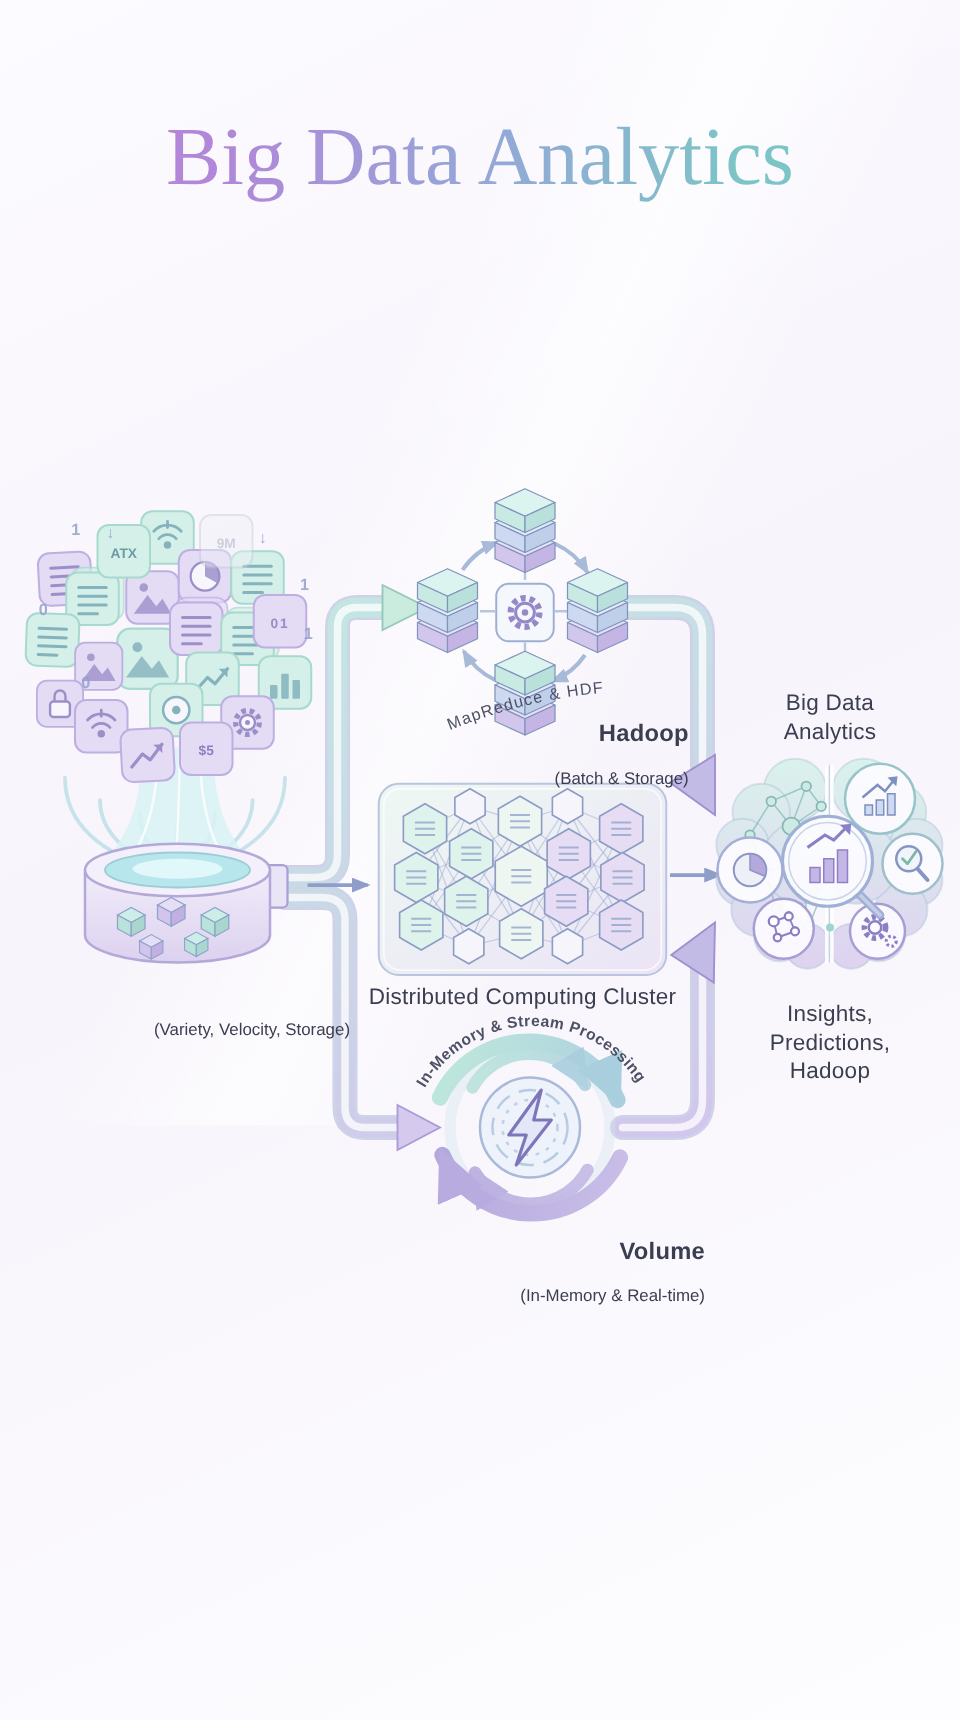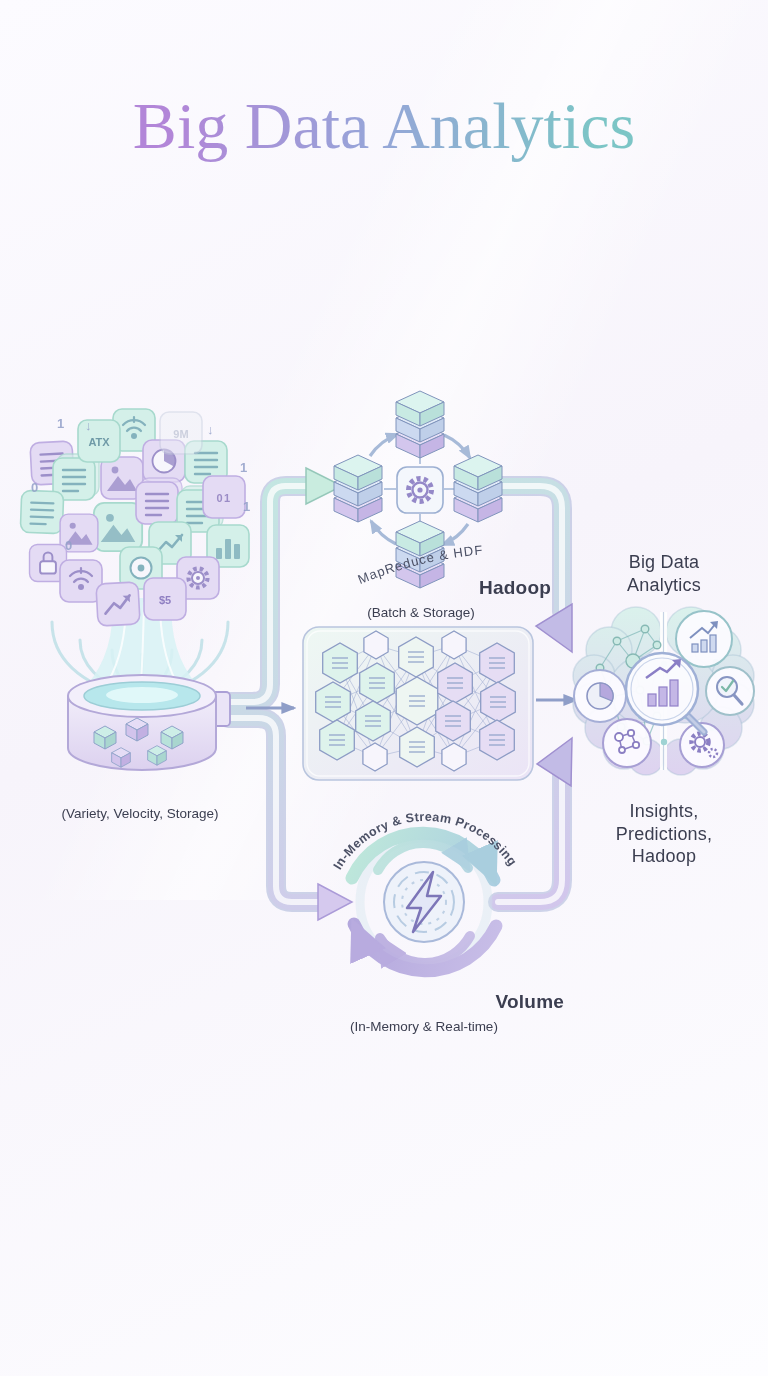--- a/index.html
+++ b/index.html
@@ -7,21 +7,21 @@
     background:linear-gradient(155deg,#fcfbff 0%,#f7f4fb 45%,#fdfdff 100%);
     font-family:"Liberation Sans",sans-serif;color:#3b3e50;}
   .streak{position:absolute;left:-200px;top:0;width:1200px;height:900px;pointer-events:none;
     background:linear-gradient(115deg,rgba(255,255,255,0) 40%,rgba(255,255,255,.6) 50%,rgba(255,255,255,0) 60%);}
   .title{position:absolute;top:88px;left:50%;transform:translateX(-50%);margin:0;
     font-family:"Liberation Serif","DejaVu Serif",serif;font-weight:500;font-size:66px;white-space:nowrap;
     background:linear-gradient(92deg,#b286d8 8%,#96a5d8 48%,#7cc5c6 92%);
     -webkit-background-clip:text;background-clip:text;color:transparent;}
   .lbl{position:absolute;transform:translateX(-50%);text-align:center;}
   .lbl-main{font-size:19px;font-weight:700;letter-spacing:.2px;text-align:right;}
-  .lbl-sub{font-size:13.5px;font-weight:400;margin-top:6px;}
+  .lbl-sub{font-size:13.5px;font-weight:400;margin-top:16px;text-align:right;}
   .lbl-med{font-size:18px;font-weight:500;letter-spacing:.2px;line-height:1.25;}
   svg{position:absolute;left:0;top:0;}
   .curveA{font-size:13px;font-weight:500;fill:#4c5166;letter-spacing:1px;}
   .curveB{font-size:12.5px;font-weight:700;fill:#4c5166;letter-spacing:.4px;}
   .digit{font-size:13px;font-weight:700;fill:#93a0c9;opacity:.85;}
   .ico-txt{font-size:11px;font-weight:700;text-anchor:middle;}
 </style>
 </head>
 <body>
 
@@ -540,20 +540,21 @@
 
   <div class="lbl" style="left:140px;top:800px;width:280px">
     <div class="lbl-sub">(Variety, Velocity, Storage)</div>
   </div>
 
   <div class="lbl" style="left:421px;top:577px;width:260px">
     <div class="lbl-main">Hadoop</div>
     <div class="lbl-sub">(Batch &amp; Storage)</div>
   </div>
 
+  <div class="lbl lbl-med" style="left:418px;top:786px;width:320px">Distributed Computing Cluster</div>
 
   <div class="lbl" style="left:424px;top:991px;width:280px">
     <div class="lbl-main">Volume</div>
     <div class="lbl-sub">(In-Memory &amp; Real-time)</div>
   </div>
 
   <div class="lbl lbl-med" style="left:664px;top:551px;width:120px">Big Data Analytics</div>
 
   <div class="lbl lbl-med" style="left:664px;top:800px;width:150px">Insights, Predictions, Hadoop</div>
 </div>

